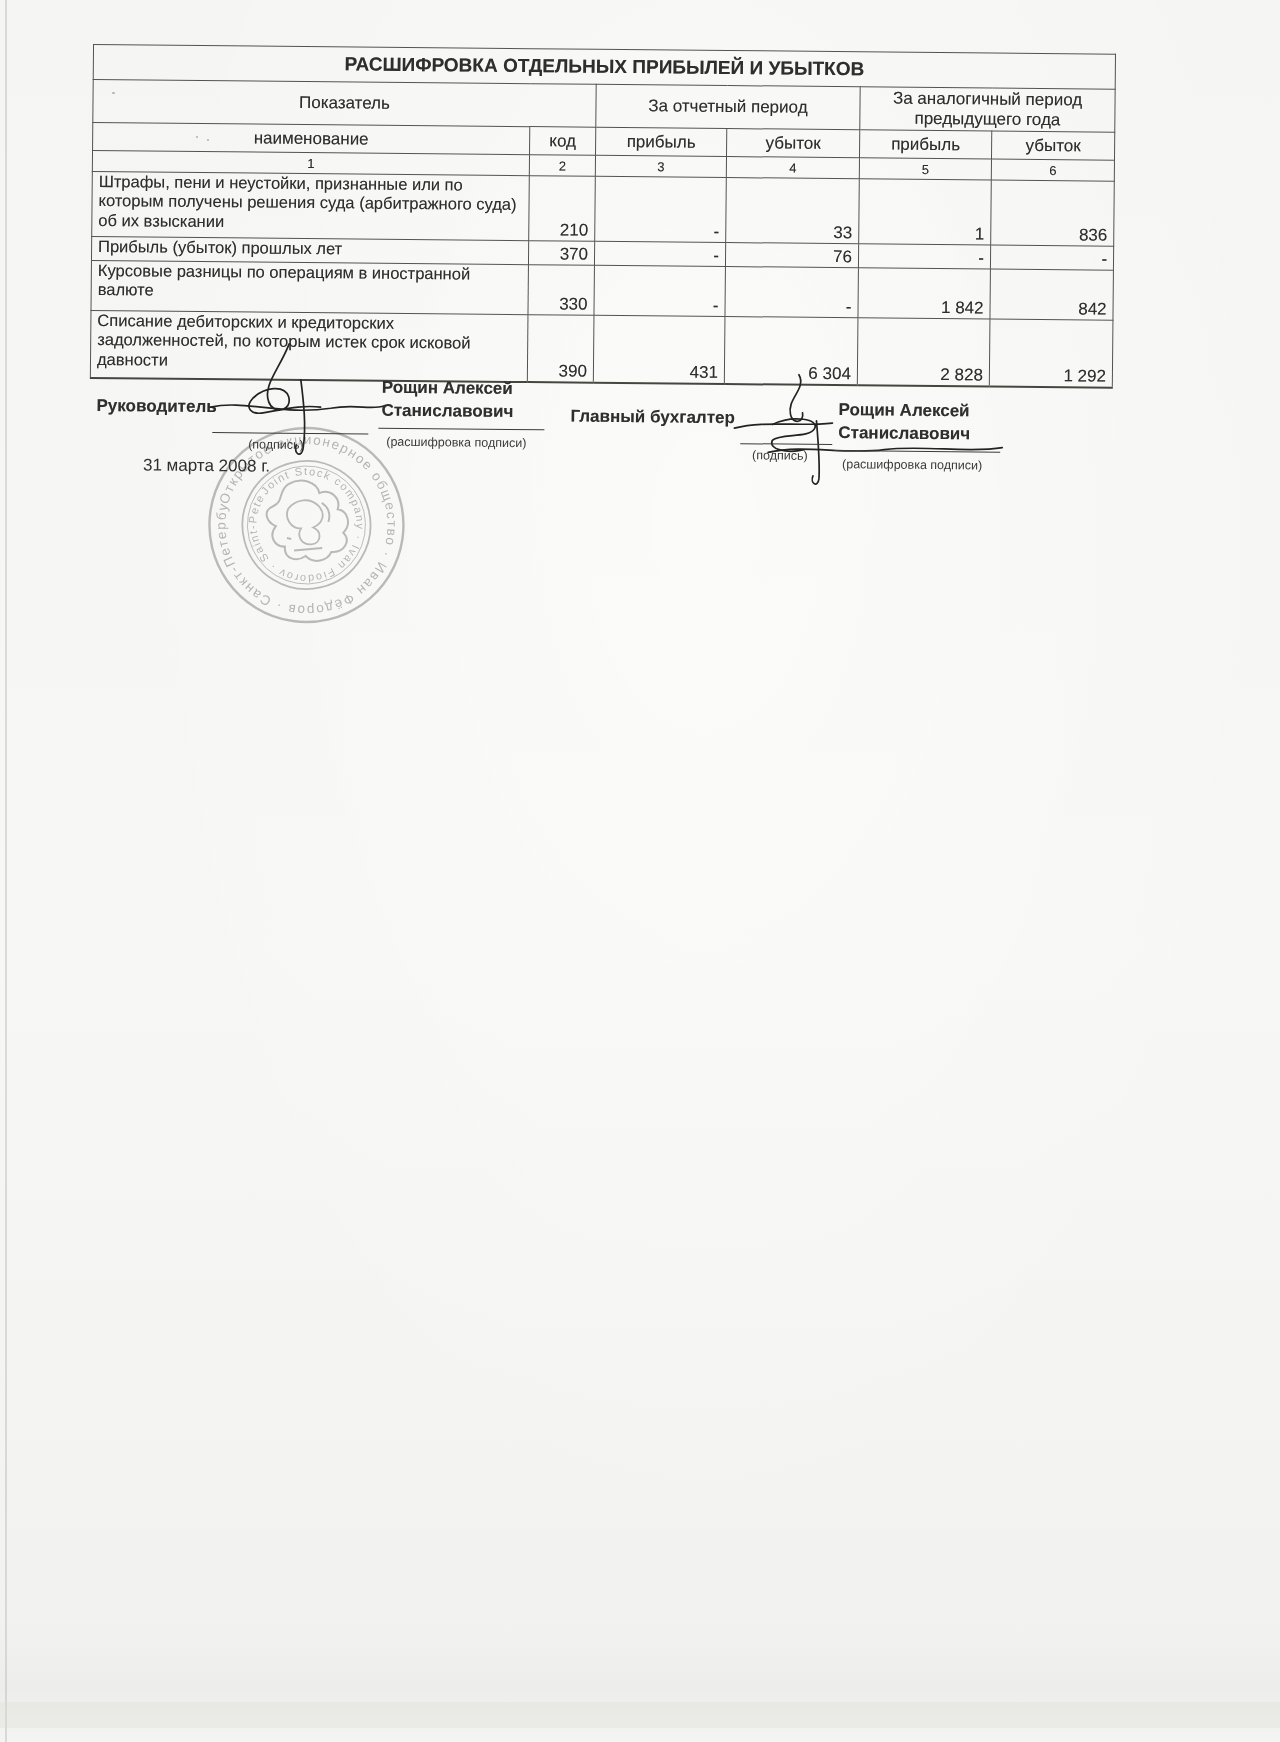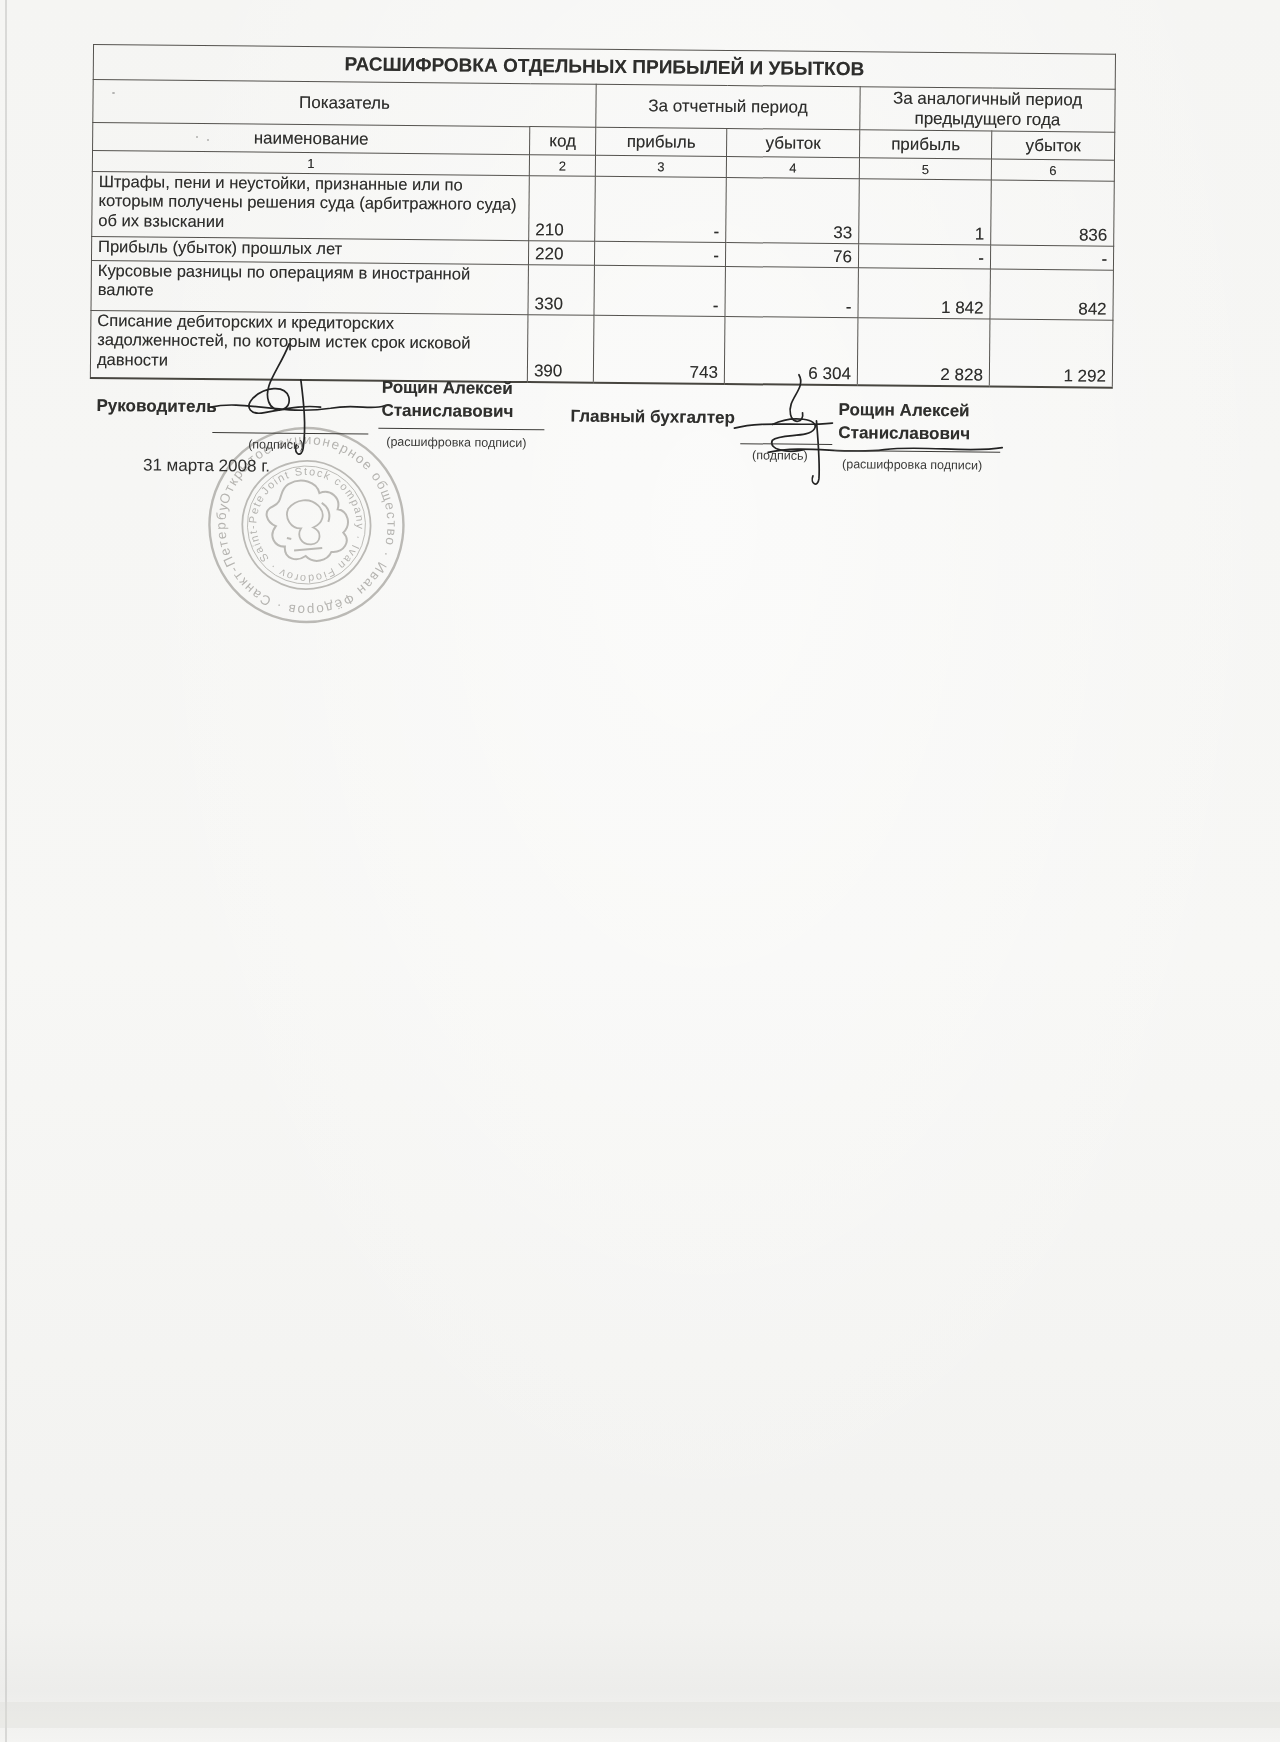--- a/index.html
+++ b/index.html
@@ -26,21 +26,21 @@
     border-collapse:collapse;table-layout:fixed;
     font-size:17px;color:#2e2e2c;
     text-shadow:0 0 0.5px rgba(60,60,58,0.45);
   }
   table.form td{border:1.6px solid #55534f;padding:0 6px;overflow:hidden;}
   td.title-cell{font-weight:bold;font-size:19px;text-align:center;height:34px;}
   td.h1{text-align:center;height:42px;}
   td.h2{text-align:center;height:27px;}
   td.numrow{text-align:center;font-size:13px;height:20px;padding:0;}
   td.name{vertical-align:top;font-size:16.5px;line-height:1.17;padding-top:2px;padding-left:5px;}
-  td.code{vertical-align:bottom;text-align:left;padding-bottom:2px;}
+  td.code{vertical-align:bottom;text-align:right;padding-bottom:2px;}
   td.val{vertical-align:bottom;text-align:right;padding-right:9px;padding-bottom:2px;}
   tr.r1 td{height:64px;} tr.r2 td{height:23px;} tr.r3 td{height:49px;} tr.r4 td{height:66px;}
   td.thick-top{border-top:3px solid #3f3e3b;}
   td.thick-left{border-left:3px solid #3f3e3b;}
   tr.last td{border-bottom:2.2px solid #47453f;}
 
   
   .abs{position:absolute;}
   .role{font-weight:bold;font-size:17px;text-shadow:0 0 0.5px rgba(60,60,58,0.4);}
   .fio{font-weight:bold;font-size:17px;line-height:1.35;text-shadow:0 0 0.5px rgba(60,60,58,0.4);}
@@ -104,38 +104,38 @@
       <tr class="r1">
         <td class="name">Штрафы, пени и неустойки, признанные или по которым получены решения суда (арбитражного суда) об их взыскании</td>
         <td class="code thick-top thick-left">210</td>
         <td class="val thick-top">-</td>
         <td class="val thick-top">33</td>
         <td class="val thick-top">1</td>
         <td class="val thick-top">836</td>
       </tr>
       <tr class="r2">
         <td class="name">Прибыль (убыток) прошлых лет</td>
-        <td class="code thick-left">220</td>
+        <td class="code thick-left">370</td>
         <td class="val">-</td>
         <td class="val">76</td>
         <td class="val">-</td>
         <td class="val">-</td>
       </tr>
       <tr class="r3">
         <td class="name">Курсовые разницы по операциям в иностранной валюте</td>
         <td class="code thick-left">330</td>
         <td class="val">-</td>
         <td class="val">-</td>
         <td class="val">1 842</td>
         <td class="val">842</td>
       </tr>
       <tr class="r4 last">
         <td class="name">Списание дебиторских и кредиторских задолженностей, по которым истек срок исковой давности</td>
         <td class="code thick-left">390</td>
-        <td class="val">743</td>
+        <td class="val">431</td>
         <td class="val">6 304</td>
         <td class="val">2 828</td>
         <td class="val">1 292</td>
       </tr>
     </tbody>
       </table>
 
     <svg class="stamp" style="left:186px;top:398px;" width="250" height="250" viewBox="-125 -125 250 250">
       <g transform="rotate(-14)">
         <circle class="stamp-stroke" r="97" stroke-width="2.4"></circle>

